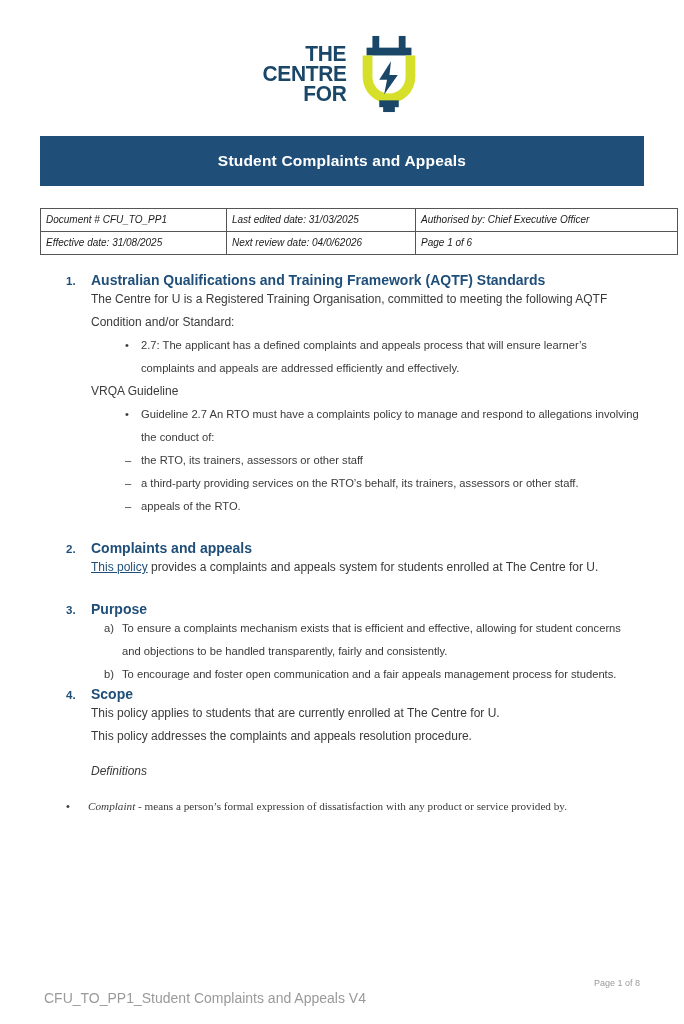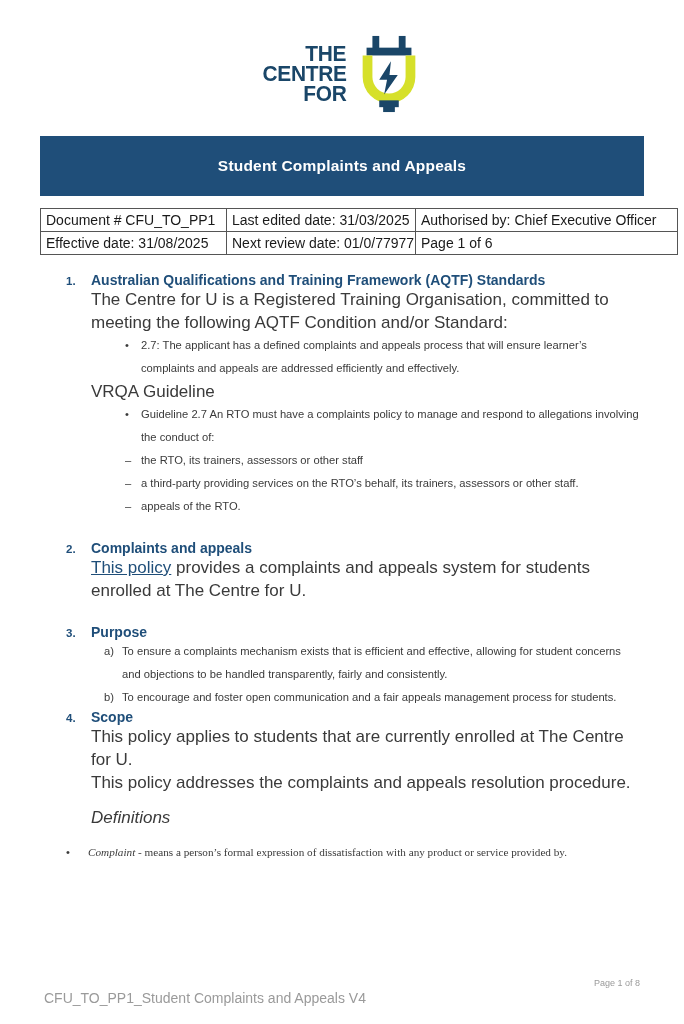--- a/index.html
+++ b/index.html
@@ -59,21 +59,21 @@
     width: 74px;
     height: 80px;
   }
 
   
   .banner {
     position: absolute;
     left: 40px;
     top: 136px;
     width: 604px;
-    height: 60px;
+    height: 50px;
     background: #1F4E79;
     display: flex;
     align-items: center;
     justify-content: center;
   }
   .banner-title {
     color: #ffffff;
     font-size: 15.5px;
     font-weight: bold;
     letter-spacing: 0.2px;
@@ -83,27 +83,28 @@
   .meta-table {
     position: absolute;
     left: 40px;
     top: 208px;
     width: 604px;
     border-collapse: collapse;
     table-layout: fixed;
   }
   .meta-table td {
     border: 1px solid #555555;
-    font-size: 14px;
+    font-size: 10px;
     color: #1a1a1a;
     padding: 3px 5px 4px 5px;
     height: 15px;
     line-height: 14px;
     white-space: nowrap;
     overflow: hidden;
+    font-style: italic;
   }
   .col-a { width: 175px; }
   .col-b { width: 178px; }
   .col-c { width: 251px; }
 
   
   .content {
     position: absolute;
     left: 0;
     top: 272px;
@@ -124,21 +125,21 @@
     font-weight: bold;
   }
   .sec-title {
     color: #1F4E79;
     font-size: 14px;
     font-weight: bold;
   }
   .para {
     margin-left: 91px;
     margin-right: 44px;
-    font-size: 17px;
+    font-size: 12px;
     line-height: 23px;
     color: #3a3a3a;
   }
 
   .link {
     color: #1F4E79;
     text-decoration: underline;
   }
 
   .bullet-row {
@@ -237,21 +238,21 @@
 
   <table class="meta-table">
     <tbody>
         <tr>
       <td class="col-a">Document # CFU_TO_PP1</td>
       <td class="col-b">Last edited date: 31/03/2025</td>
       <td class="col-c">Authorised by: Chief Executive Officer</td>
     </tr>
     <tr>
       <td class="col-a">Effective date: 31/08/2025</td>
-      <td class="col-b">Next review date: 01/0/77977</td>
+      <td class="col-b">Next review date: 04/0/62026</td>
       <td class="col-c">Page 1 of 6</td>
     </tr>
   </tbody>
     </table>
 
   <div class="content">
 
     <div class="sec">
       <div class="sec-num">1.</div>
       <div class="sec-title">Australian Qualifications and Training Framework (AQTF) Standards</div>

